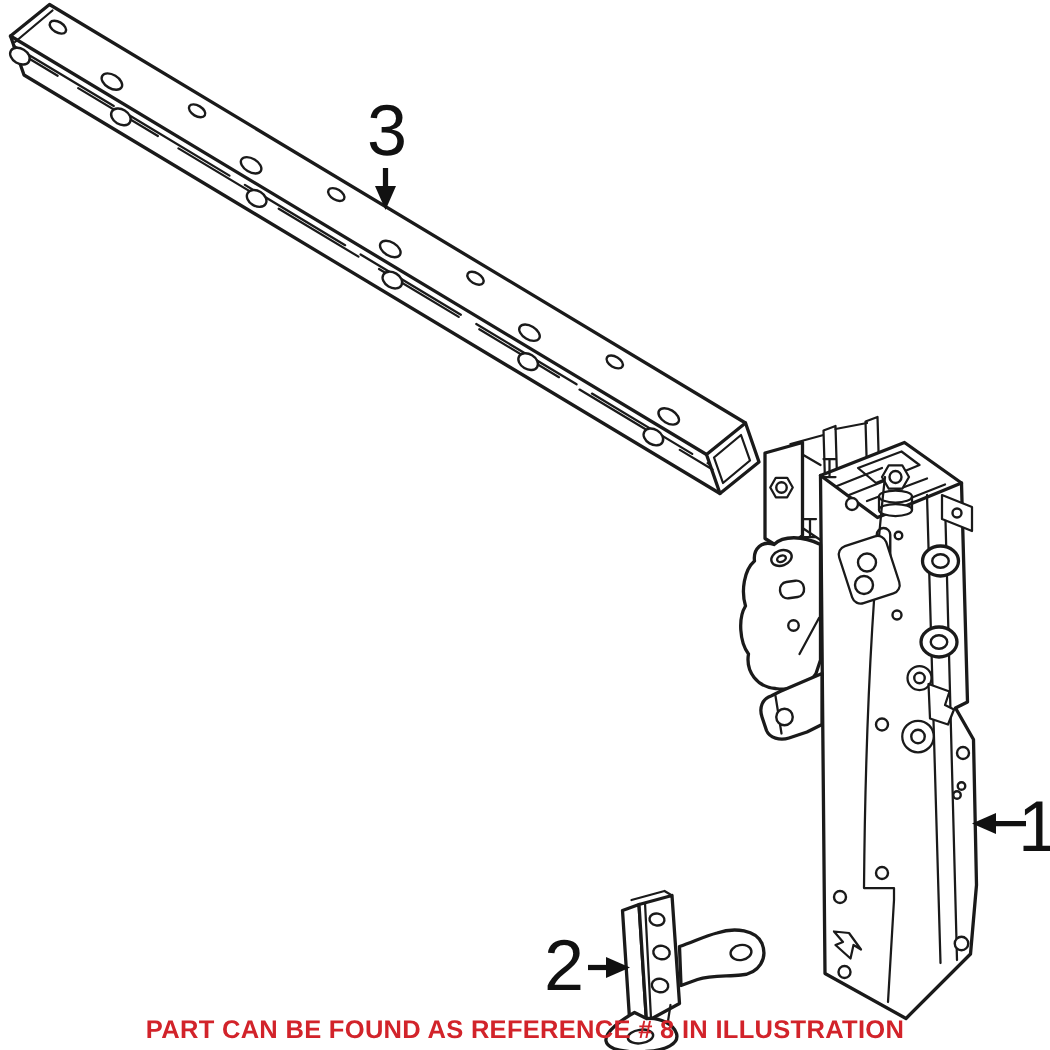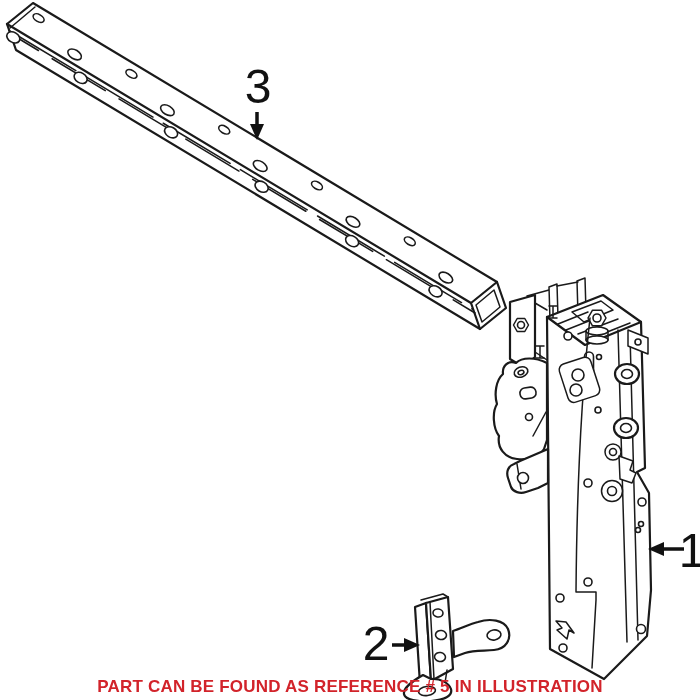--- a/index.html
+++ b/index.html
@@ -200,14 +200,14 @@
       <line class="arrow" x1="684" y1="549" x2="662" y2="549"></line>
       <polygon class="ahead" points="648,549 664,542 664,556"></polygon>
     </g>
     <g>
       <text class="callout-num" x="376" y="660" text-anchor="middle">2</text>
       <line class="arrow" x1="392" y1="645" x2="404" y2="645"></line>
       <polygon class="ahead" points="420,645 404,638 404,652"></polygon>
     </g>
   </svg>
 
-  <div class="ref-note">PART CAN BE FOUND AS REFERENCE # 5 IN ILLUSTRATION</div>
+  <div class="ref-note">PART CAN BE FOUND AS REFERENCE # 8 IN ILLUSTRATION</div>
 </div>
 
 </body></html>

